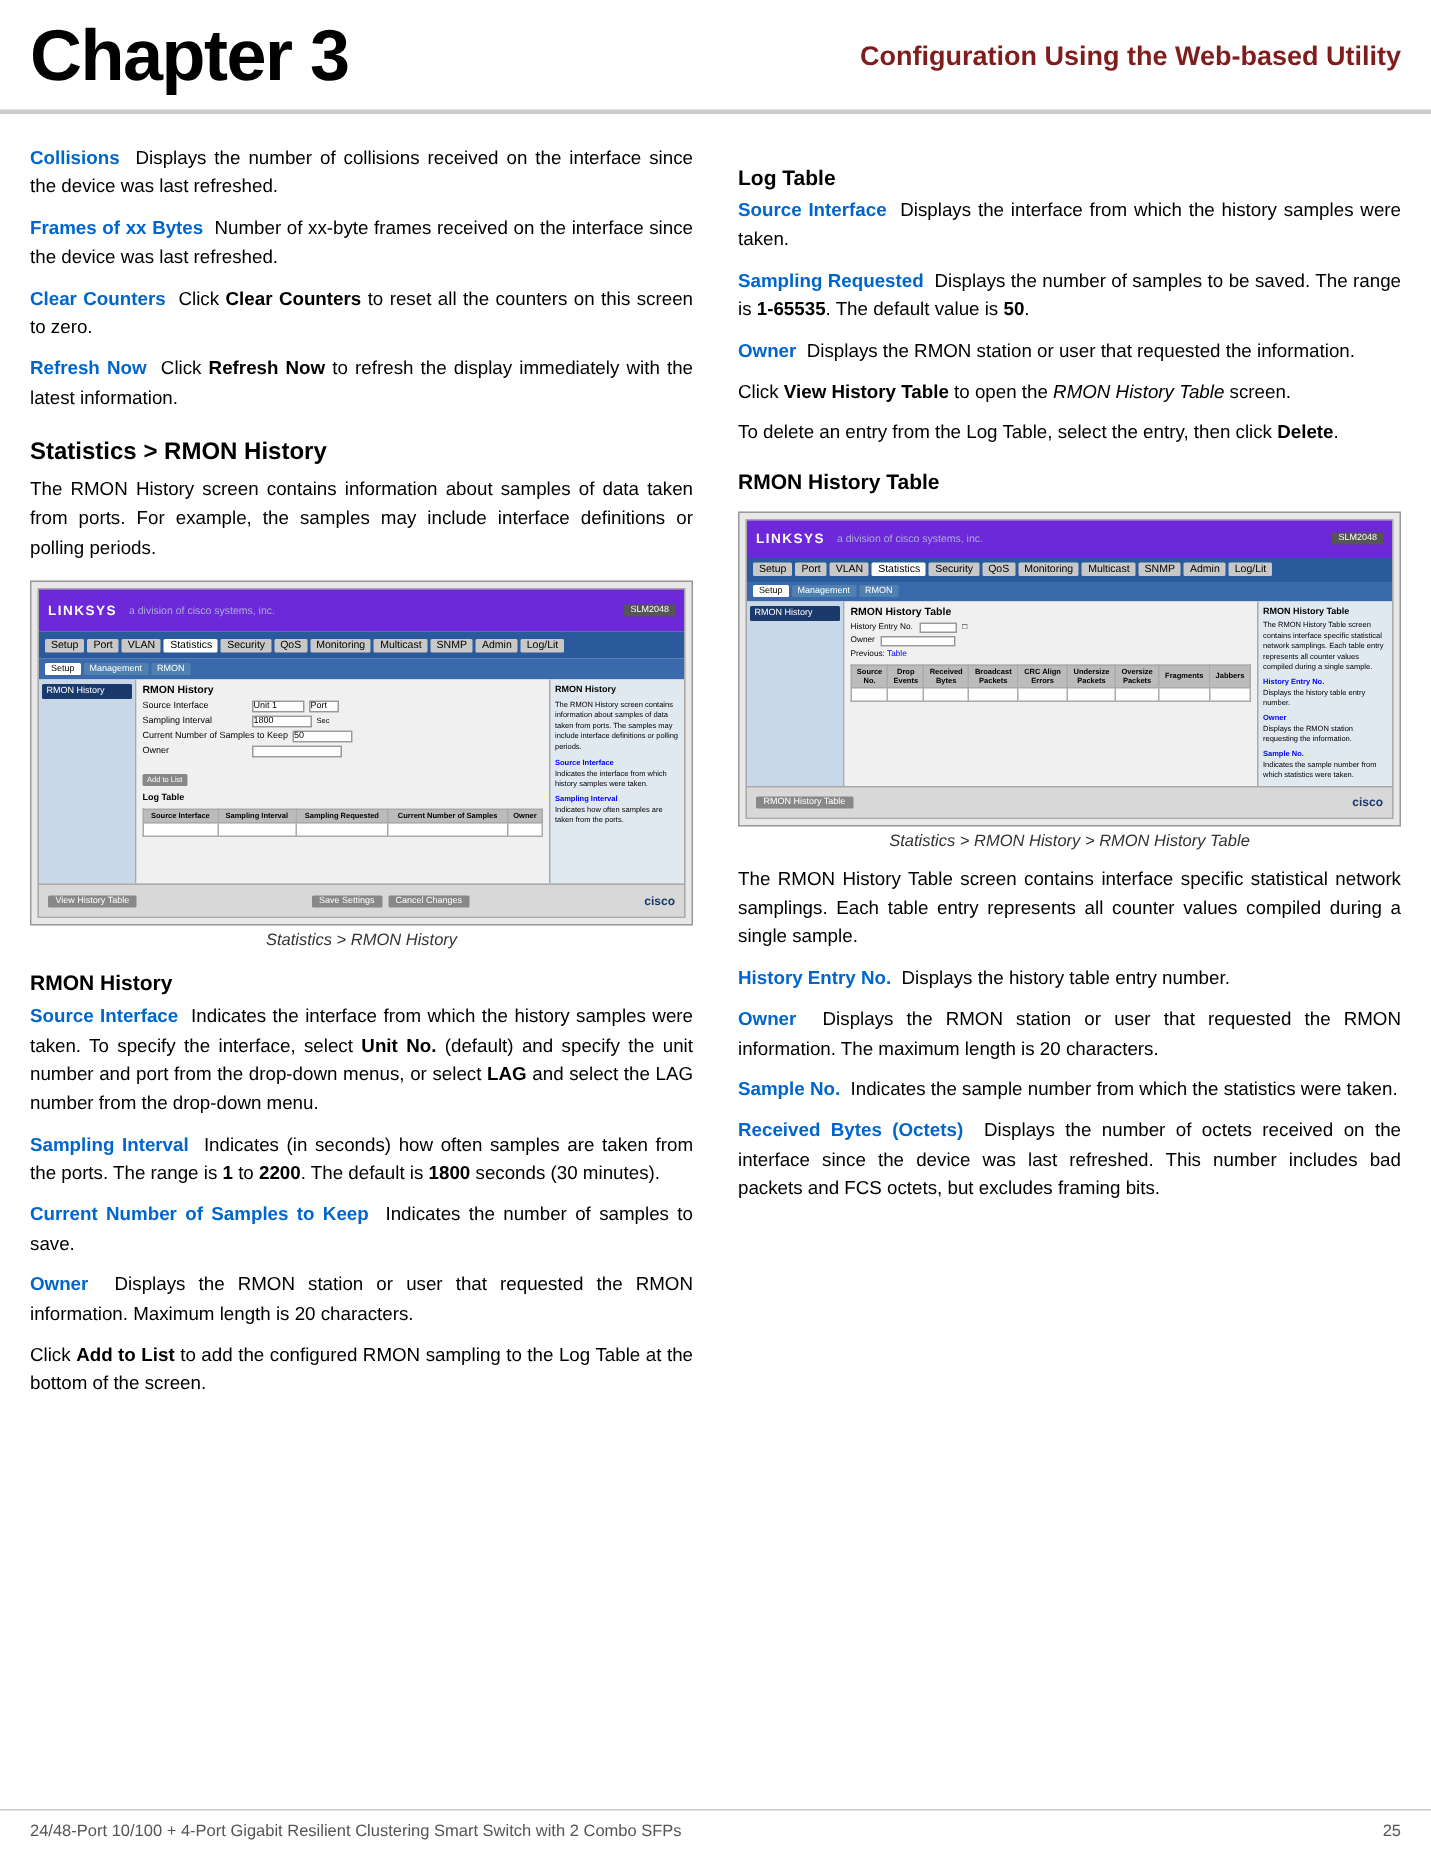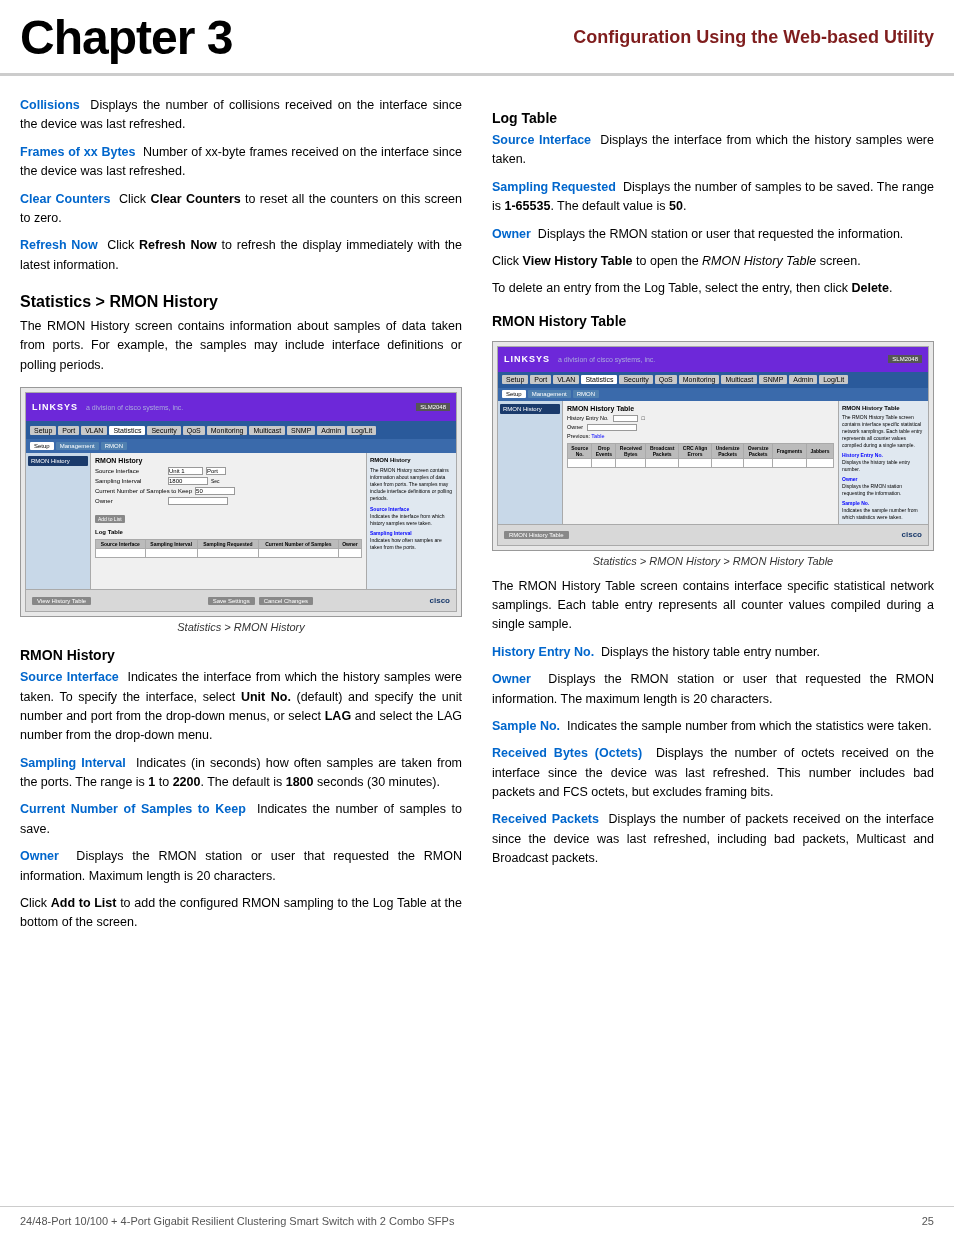--- a/index.html
+++ b/index.html
@@ -597,24 +597,20 @@
     <p class="para">
       <span class="term">Sample No.</span>
       &nbsp;Indicates the sample number from which the statistics were taken.
     </p>
 
     <p class="para">
       <span class="term">Received Bytes (Octets)</span>
       &nbsp;Displays the number of octets received on the interface since the device was last refreshed. This number includes bad packets and FCS octets, but excludes framing bits.
     </p>
 
-    <p class="para">
-      <span class="term">Received Packets</span>
-      &nbsp;Displays the number of packets received on the interface since the device was last refreshed, including bad packets, Multicast and Broadcast packets.
-    </p>
 
   </div>
 </div>
 
 <div class="footer">
   <span>24/48-Port 10/100 + 4-Port Gigabit Resilient Clustering Smart Switch with 2 Combo SFPs</span>
   <span>25</span>
 </div>
 
 </body></html>

